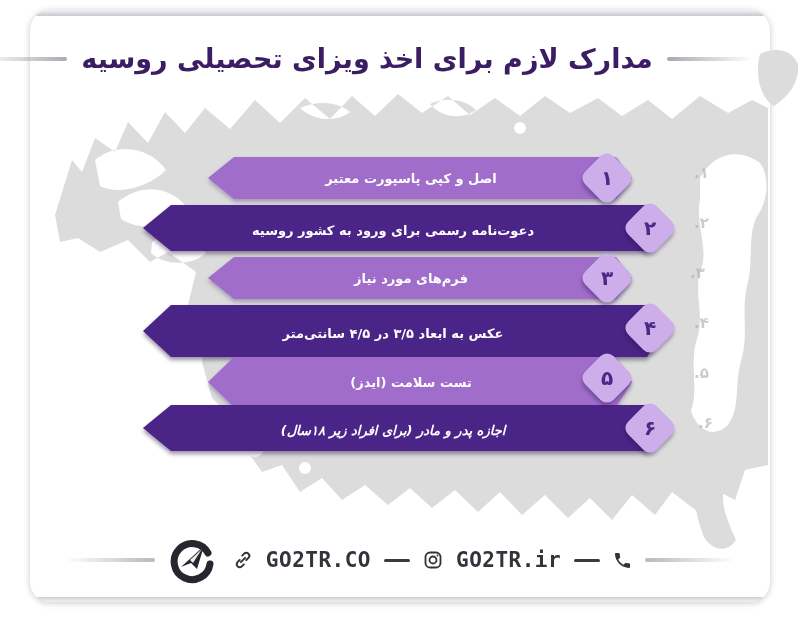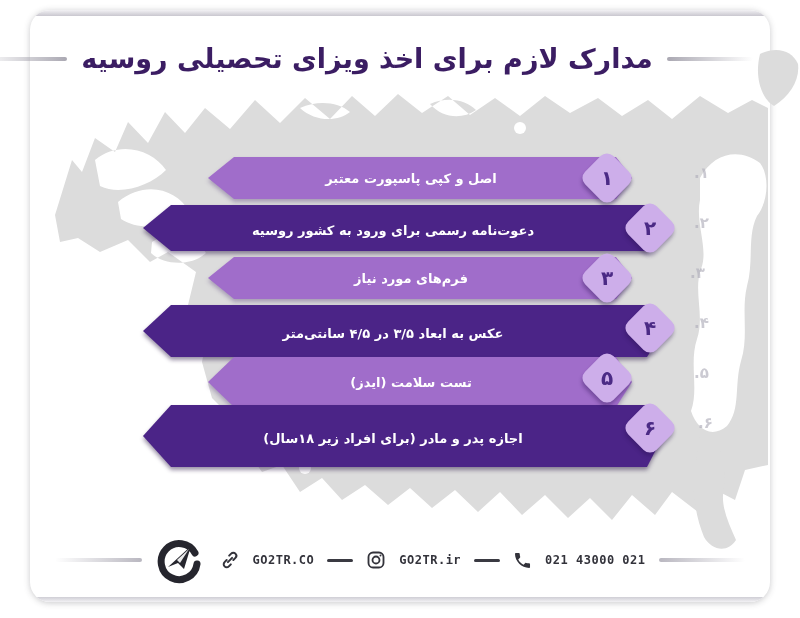--- a/index.html
+++ b/index.html
@@ -86,21 +86,21 @@
     display:flex;align-items:center;justify-content:center;gap:13px;
     padding:0 55px;box-sizing:border-box;
     color:#33333b;
   }
   .footer .side-line{height:4px;border-radius:2px;flex:1 1 auto;max-width:90px;}
   .footer .side-line.left{background:linear-gradient(90deg,rgba(170,168,178,0) 0%,#b9b7c0 100%);}
   .footer .side-line.right{background:linear-gradient(270deg,rgba(170,168,178,0) 0%,#b9b7c0 100%);}
   .footer .sep{width:26px;height:3px;background:#3a3a42;border-radius:2px;flex:0 0 auto;}
   .footer-text{
     font-family:"DejaVu Sans Mono","Liberation Mono",monospace;
-    font-size:12px;font-weight:bold;letter-spacing:0.5px;white-space:nowrap;
+    font-size:21px;font-weight:bold;letter-spacing:0.5px;white-space:nowrap;
   }
   .f-icon{flex:0 0 auto;display:block;}
   .logo{flex:0 0 auto;margin-right:4px;}
 </style>
 </head>
 <body>
 
 <div class="page">
 
   <div class="card">
@@ -194,21 +194,21 @@
 
   <div class="row" style="left:208px;top:357px;width:424px;height:50px;">
     <div class="ribbon-wrap light">
         <div class="ribbon light">تست سلامت (ایدز)</div>
       </div>
   </div>
   <div class="badge" style="left:587px;top:358px;">
       <span>۵</span>
     </div>
 
-  <div class="row" style="left:143px;top:405px;width:520px;height:62px;">
+  <div class="row" style="left:143px;top:405px;width:520px;height:46px;font-style:italic;">
     <div class="ribbon-wrap dark">
         <div class="ribbon dark">اجازه پدر و مادر (برای افراد زیر ۱۸سال)</div>
       </div>
   </div>
   <div class="badge" style="left:630px;top:408px;">
       <span>۶</span>
     </div>
 
   <div class="footer">
     <div class="side-line left"></div>
@@ -235,18 +235,17 @@
       <circle cx="12" cy="12" r="4.2"></circle>
       <circle cx="17.4" cy="6.6" r="1.2" fill="#33333b" stroke="none"></circle>
     </svg>
     <div class="footer-text">GO2TR.ir</div>
 
     <div class="sep"></div>
 
     <svg class="f-icon" width="19" height="19" viewBox="0 0 24 24" fill="#33333b">
       <path d="M6.6 10.8c1.5 2.9 3.8 5.2 6.7 6.7l2.2-2.2c.3-.3.7-.4 1.1-.3 1.2.4 2.5.6 3.8.6.6 0 1.1.5 1.1 1.1v3.7c0 .6-.5 1.1-1.1 1.1C10.9 21.5 2.5 13.1 2.5 3.6c0-.6.5-1.1 1.1-1.1h3.8c.6 0 1.1.5 1.1 1.1 0 1.3.2 2.6.6 3.8.1.4 0 .8-.3 1.1l-2.2 2.3z"></path>
     </svg>
-    <div class="footer-text">021 43000 021</div>
 
     <div class="side-line right"></div>
   </div>
 
 </div>
 
 </body></html>

